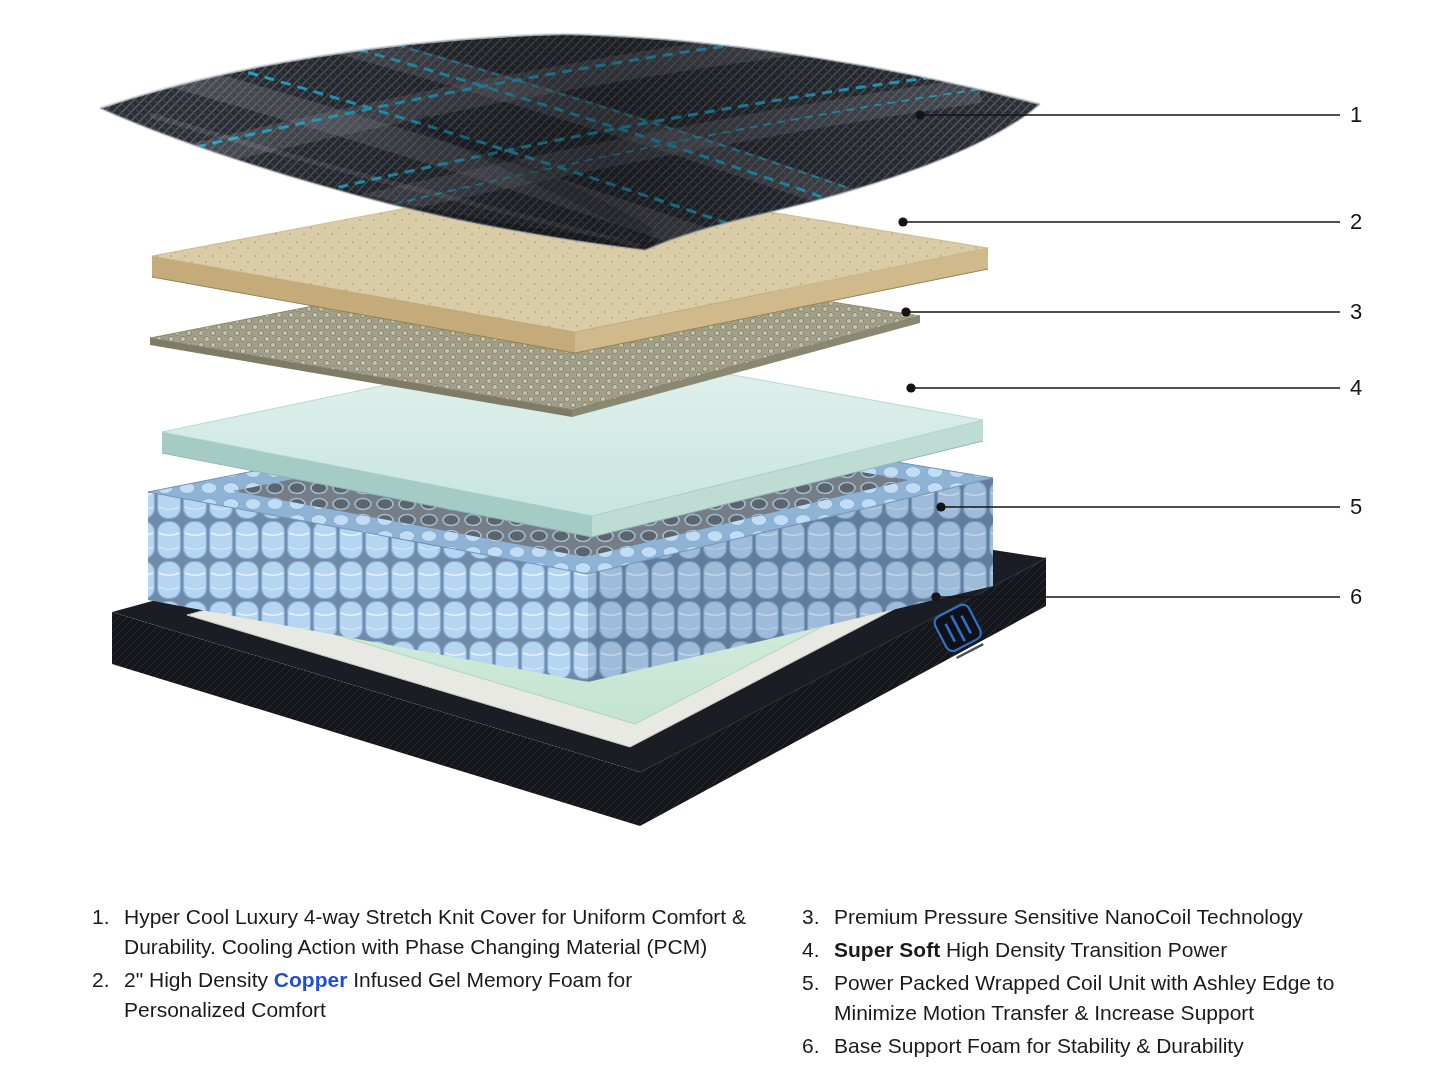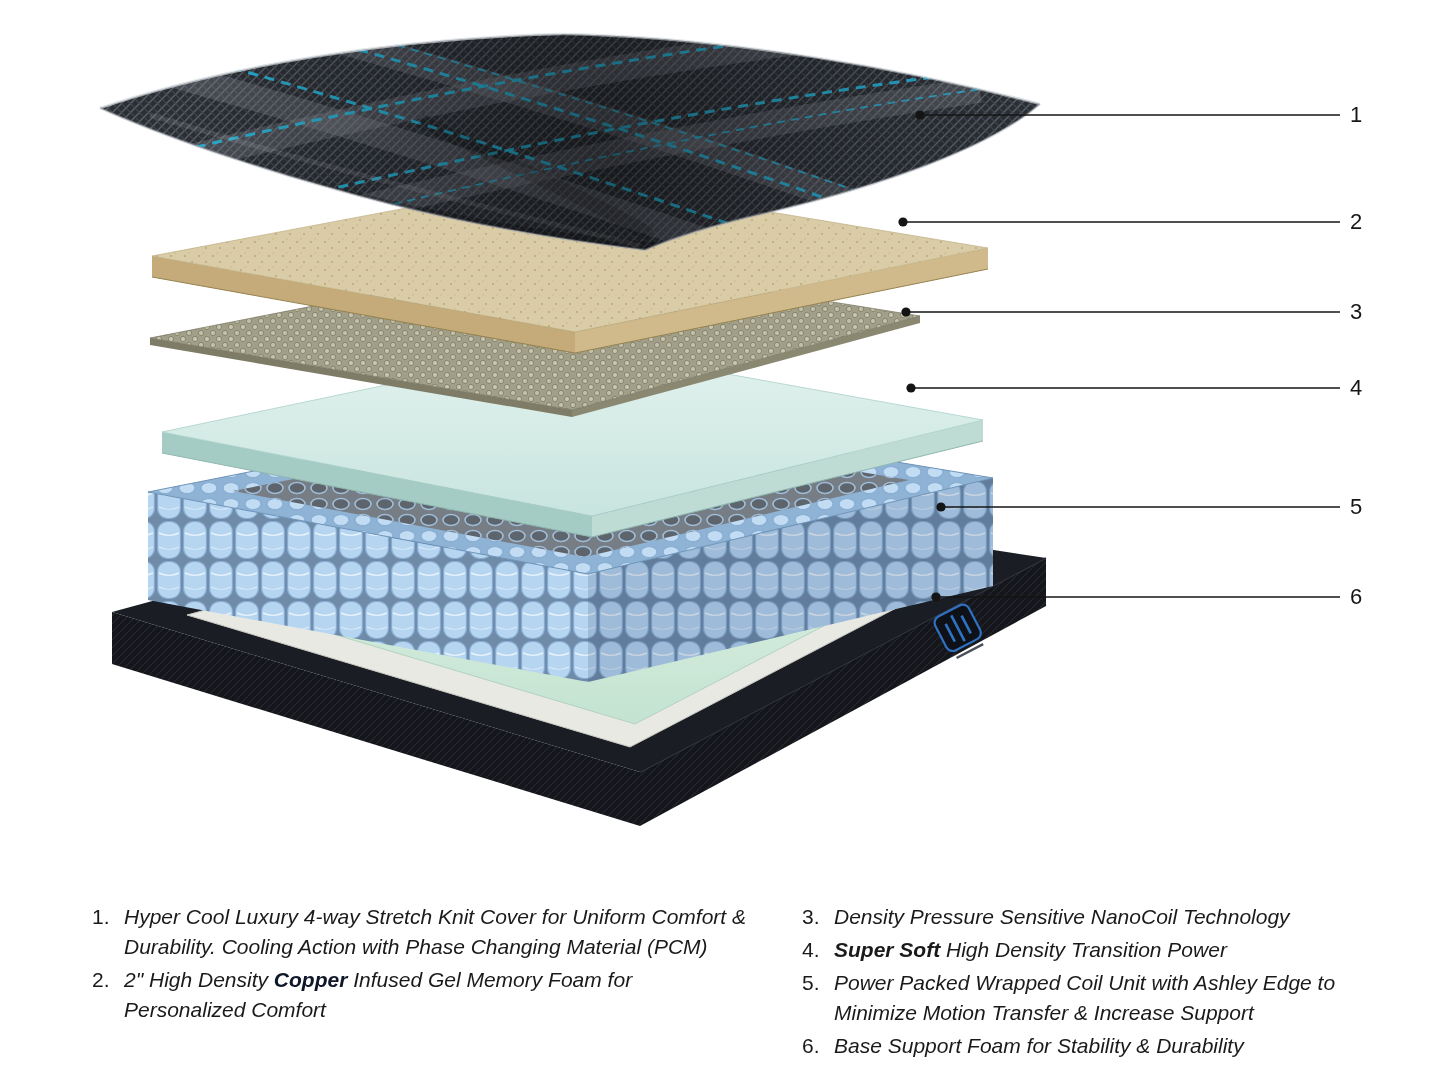--- a/index.html
+++ b/index.html
@@ -16,22 +16,22 @@
   }
   .legend{position:absolute;top:902px;left:0;width:1445px;height:170px;}
   .legend .col{position:absolute;top:0;}
   .col-left{left:92px;width:690px;}
   .col-right{left:802px;width:630px;}
   .item{
     display:grid;grid-template-columns:32px 1fr;
     font-size:21px;line-height:30px;margin-bottom:3px;
   }
   .item .num{text-align:left;}
-  .item .txt{white-space:pre-line;font-style:italic;}
-  .copper{color:#0f172a;font-weight:700;text-align:center;}
+  .item .txt{white-space:pre-line;}
+  .copper{color:#1d4ed8;font-weight:700;text-align:center;}
   .bold{font-weight:700;}
 </style>
 </head>
 <body>
 
 <div class="stage">
 
   <svg class="illustration" width="1445" height="868" viewBox="0 0 1445 868">
     <defs>
       <pattern id="p-knit" width="9" height="9" patternUnits="userSpaceOnUse">
@@ -183,21 +183,21 @@
       </div>
       <div class="item">
         <span class="num">2.</span>
         <span class="txt"><span>2" High Density </span><span class="copper">Copper</span><span> Infused Gel Memory Foam for
 Personalized Comfort</span></span>
       </div>
     </div>
     <div class="col col-right">
       <div class="item">
         <span class="num">3.</span>
-        <span class="txt">Density Pressure Sensitive NanoCoil Technology</span>
+        <span class="txt">Premium Pressure Sensitive NanoCoil Technology</span>
       </div>
       <div class="item">
         <span class="num">4.</span>
         <span class="txt"><span class="bold">Super Soft</span><span> High Density Transition Power</span></span>
       </div>
       <div class="item">
         <span class="num">5.</span>
         <span class="txt">Power Packed Wrapped Coil Unit with Ashley Edge to
 Minimize Motion Transfer &amp; Increase Support</span>
       </div>

